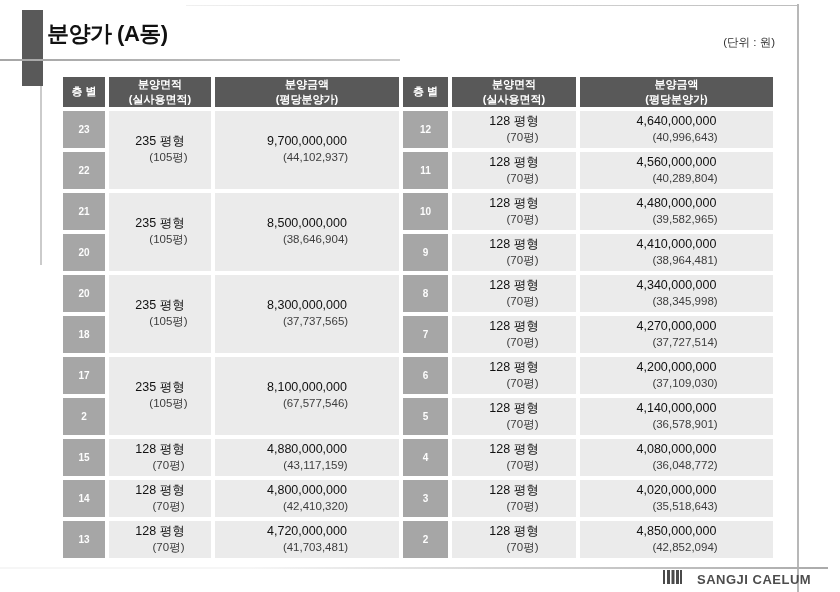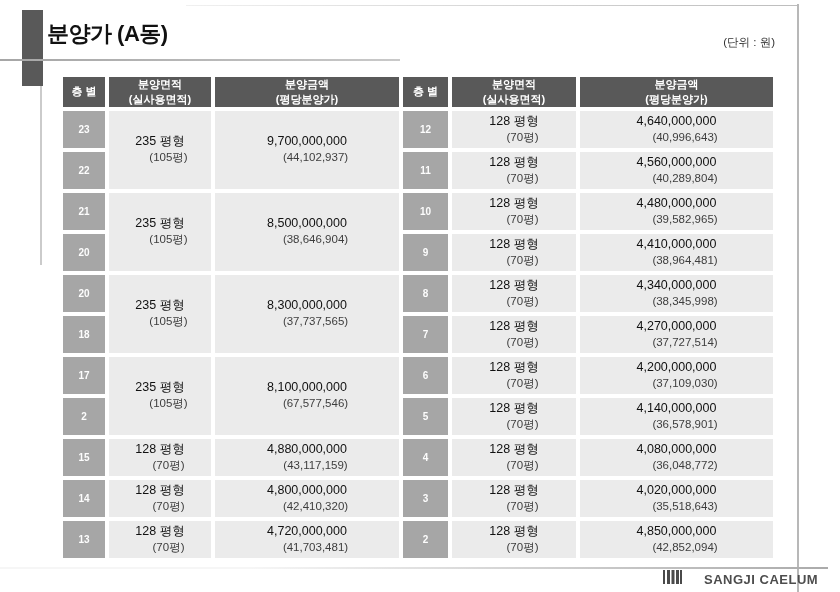--- a/index.html
+++ b/index.html
@@ -29,21 +29,21 @@
   #table-right{left:399px;top:73px;}
   td{text-align:center;vertical-align:middle;padding:0;}
   .th{background:var(--header_bg,#595959);color:#fff;font-size:11px;font-weight:700;line-height:1.35;height:29px;}
   tr.data-row{height:37px;}
   .floor{background:var(--floor_bg,#a6a6a6);color:#fdfdfd;font-weight:700;font-size:10px;}
   .cell{background:var(--cell_bg,#ebebeb);}
   .main{font-size:12.5px;font-weight:400;color:#111;line-height:1.25;text-align:center;}
   .sub{font-size:11.5px;color:#3d3d3d;line-height:1.2;margin-top:1px;margin-left:17px;}
 
   
-  .brand{position:absolute;left:663px;top:570px;display:flex;align-items:center;gap:22px;}
+  .brand{position:absolute;left:663px;top:570px;display:flex;align-items:center;gap:15px;}
   .brand-text{font-size:13px;font-weight:700;color:var(--brand_text,#4d4d4d);letter-spacing:0.5px;}
 </style>
 </head>
 <body>
 
 <div class="slide">
 
   <div class="accent-bar"></div>
   <div class="accent-tail"></div>
   <div class="title-underline"></div>

